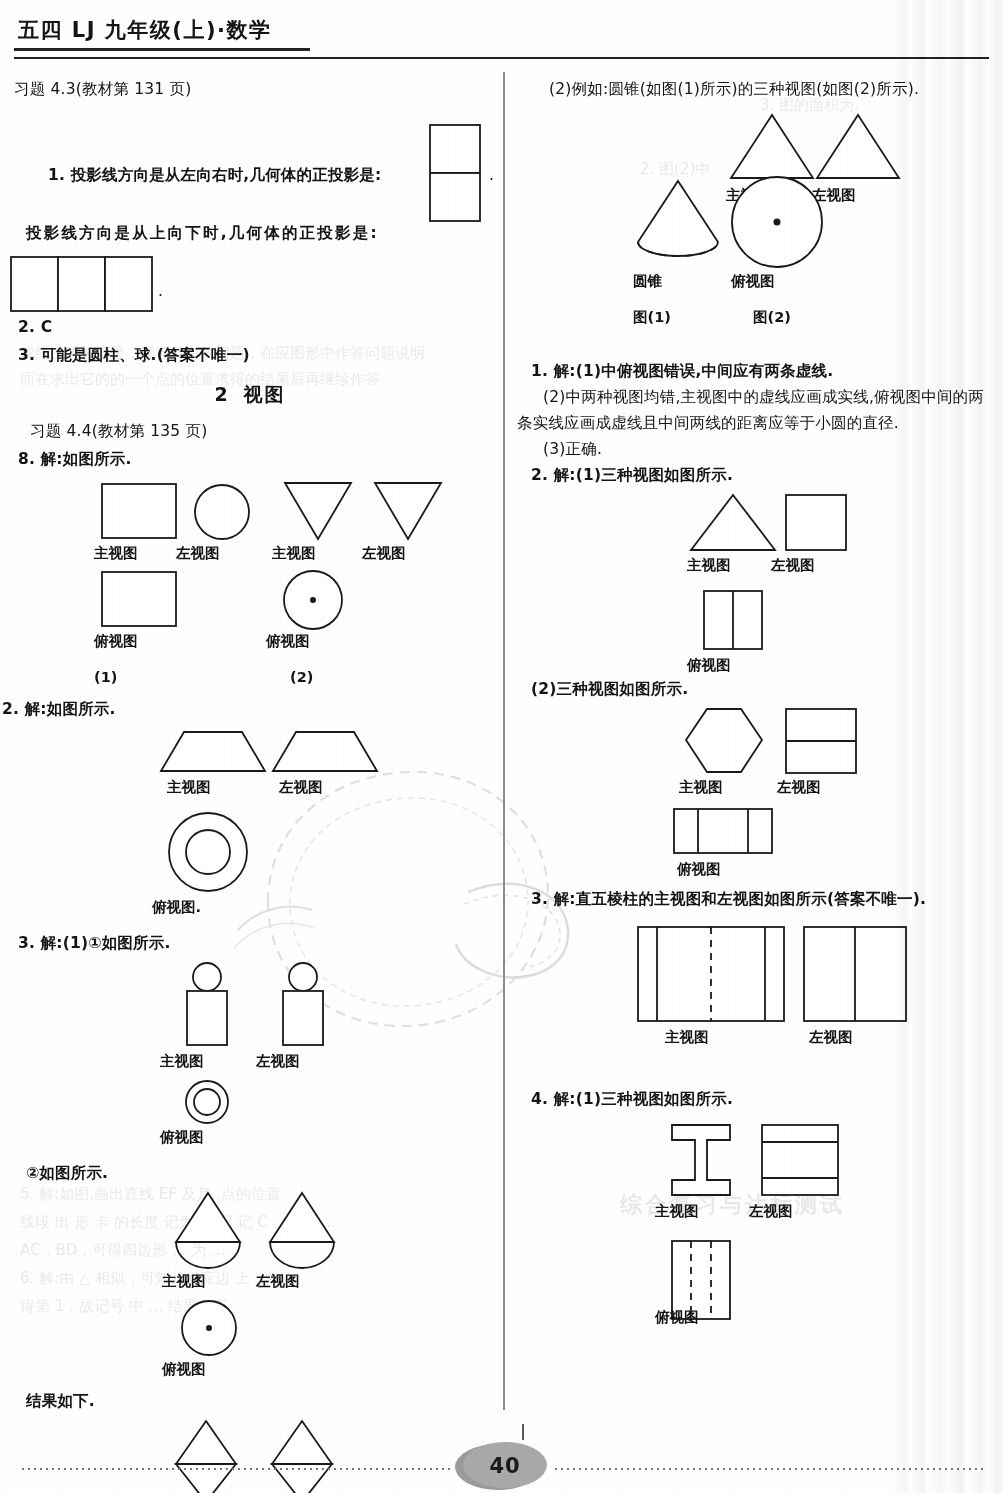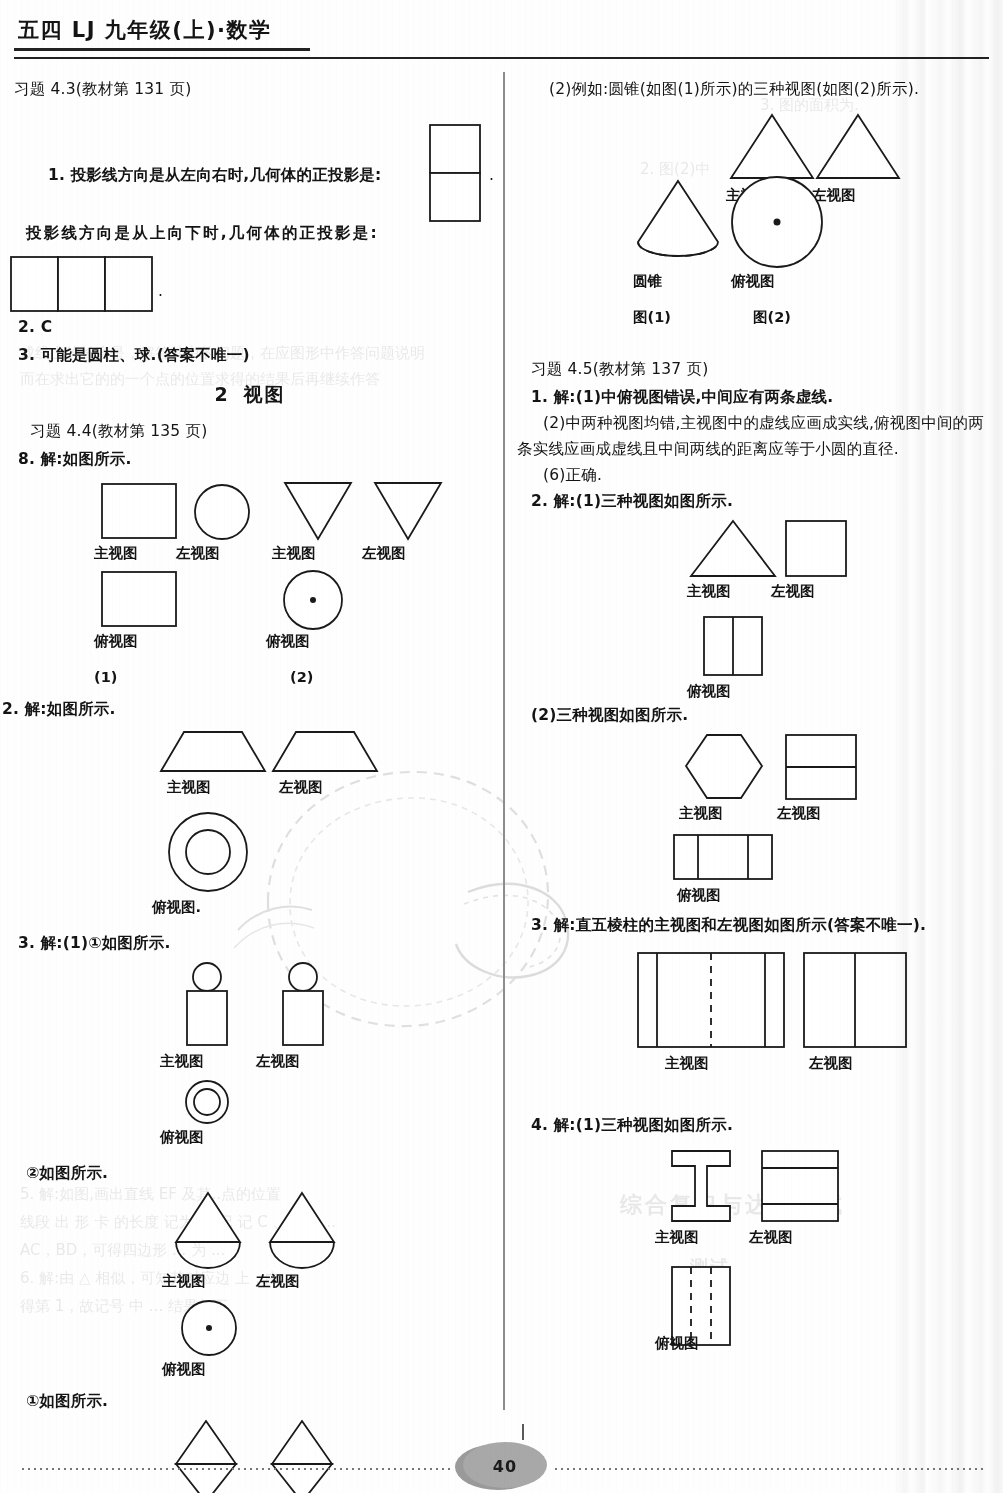--- a/index.html
+++ b/index.html
@@ -83,21 +83,21 @@
   }
   #page-badge .ell-back{
     position:absolute;left:0;top:2px;width:86px;height:46px;border-radius:50%;
     background:#9a9a9a;
   }
   #page-badge .ell-front{
     position:absolute;left:8px;top:0px;width:84px;height:46px;border-radius:50%;
     background:#a8a8a8;
   }
   #page-number{
-    position:relative;z-index:3;font-size:16px;font-weight:bold;color:#1b1b1b;
+    position:relative;z-index:3;font-size:21px;font-weight:bold;color:#1b1b1b;
     left:4px;top:-1px;letter-spacing:1px;
   }
 </style>
 </head>
 <body>
 
 <div class="ghost" style="left:760px;top:96px;font-size:15px;">3. 图的面积为.</div>
 <div class="ghost" style="left:640px;top:160px;font-size:15px;">2. 图(2)中</div>
 <div class="ghost" style="left:20px;top:340px;font-size:15px;line-height:26px;width:460px;">
   成线上的长度是，解答其中的问题，在应图形中作答问题说明<br>
@@ -252,21 +252,21 @@
       <line class="stroke" x1="6" y1="52" x2="70" y2="52"></line>
     </svg>
     <div class="fig-cap" style="position:absolute;left:256px;top:82px;width:92px;">左视图</div>
     <svg width="62" height="62" style="position:absolute;left:178px;top:108px;">
       <circle class="strokef" cx="31" cy="30" r="27"></circle>
       <circle class="dot" cx="31" cy="30" r="3"></circle>
     </svg>
     <div class="fig-cap" style="position:absolute;left:162px;top:170px;width:92px;">俯视图</div>
   </div>
 
-  <p class="para bold" style="margin-left:26px;margin-top:40px;">①如图所示.</p>
+  <p class="para bold" style="margin-left:26px;margin-top:40px;">结果如下.</p>
 
   <div style="position:relative;height:160px;margin-top:4px;">
     <svg width="72" height="88" style="position:absolute;left:170px;top:0;">
       <polygon class="strokef" points="36,3 66,46 6,46"></polygon>
       <polygon class="strokef" points="6,46 66,46 36,84"></polygon>
     </svg>
 
     <svg width="72" height="88" style="position:absolute;left:266px;top:0;">
       <polygon class="strokef" points="36,3 66,46 6,46"></polygon>
       <polygon class="strokef" points="6,46 66,46 36,84"></polygon>
@@ -299,24 +299,23 @@
 
     <svg width="100" height="96" style="position:absolute;left:222px;top:62px;">
       <circle class="strokef" cx="50" cy="48" r="45"></circle>
       <circle class="dot" cx="50" cy="48" r="3.5"></circle>
     </svg>
     <div class="fig-cap" style="position:absolute;left:226px;top:160px;width:92px;">俯视图</div>
     <div class="fig-cap" style="position:absolute;left:128px;top:196px;width:92px;">图(1)</div>
     <div class="fig-cap" style="position:absolute;left:248px;top:196px;width:92px;">图(2)</div>
   </div>
 
-  <p class="para hdg" style="margin-left:26px;">习题 4.5(教材第 137 页)</p>
   <p class="para bold" style="margin-left:26px;margin-top:2px;">1. 解:(1)中俯视图错误,中间应有两条虚线.</p>
   <p class="para ind1" style="margin-left:12px;margin-top:0;margin-right:4px;">(2)中两种视图均错,主视图中的虚线应画成实线,俯视图中间的两条实线应画成虚线且中间两线的距离应等于小圆的直径.</p>
-  <p class="para" style="margin-left:38px;margin-top:0;">(6)正确.</p>
+  <p class="para" style="margin-left:38px;margin-top:0;">(3)正确.</p>
   <p class="para bold" style="margin-left:26px;margin-top:0;">2. 解:(1)三种视图如图所示.</p>
 
   <div style="position:relative;height:184px;margin-top:4px;">
     <svg width="92" height="62" style="position:absolute;left:182px;top:0;">
       <polygon class="strokef" points="46,3 88,58 4,58"></polygon>
     </svg>
     <div class="fig-cap" style="position:absolute;left:182px;top:64px;width:92px;">主视图</div>
     <svg width="68" height="62" style="position:absolute;left:278px;top:0;">
       <rect class="strokef" x="3" y="3" width="60" height="55"></rect>
     </svg>

